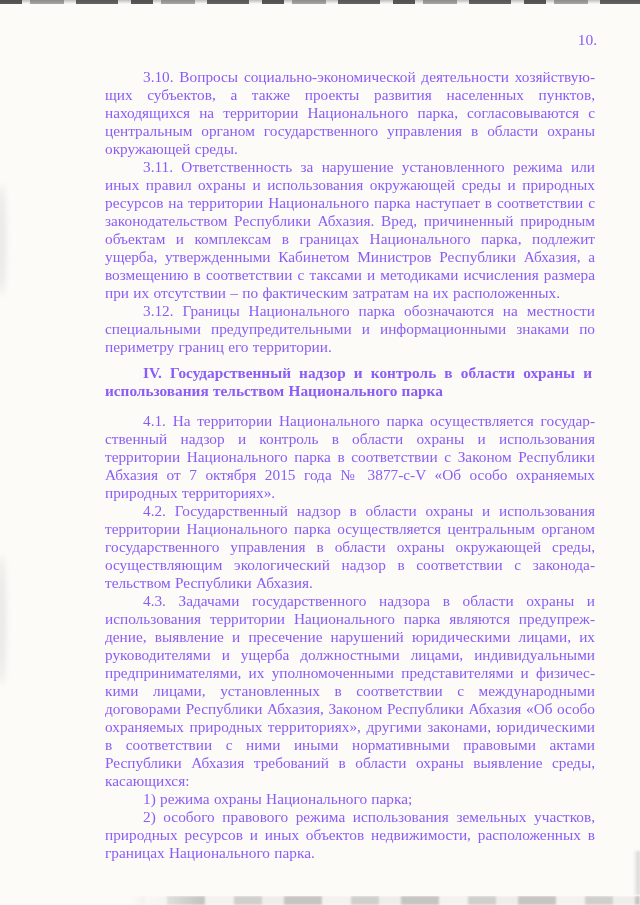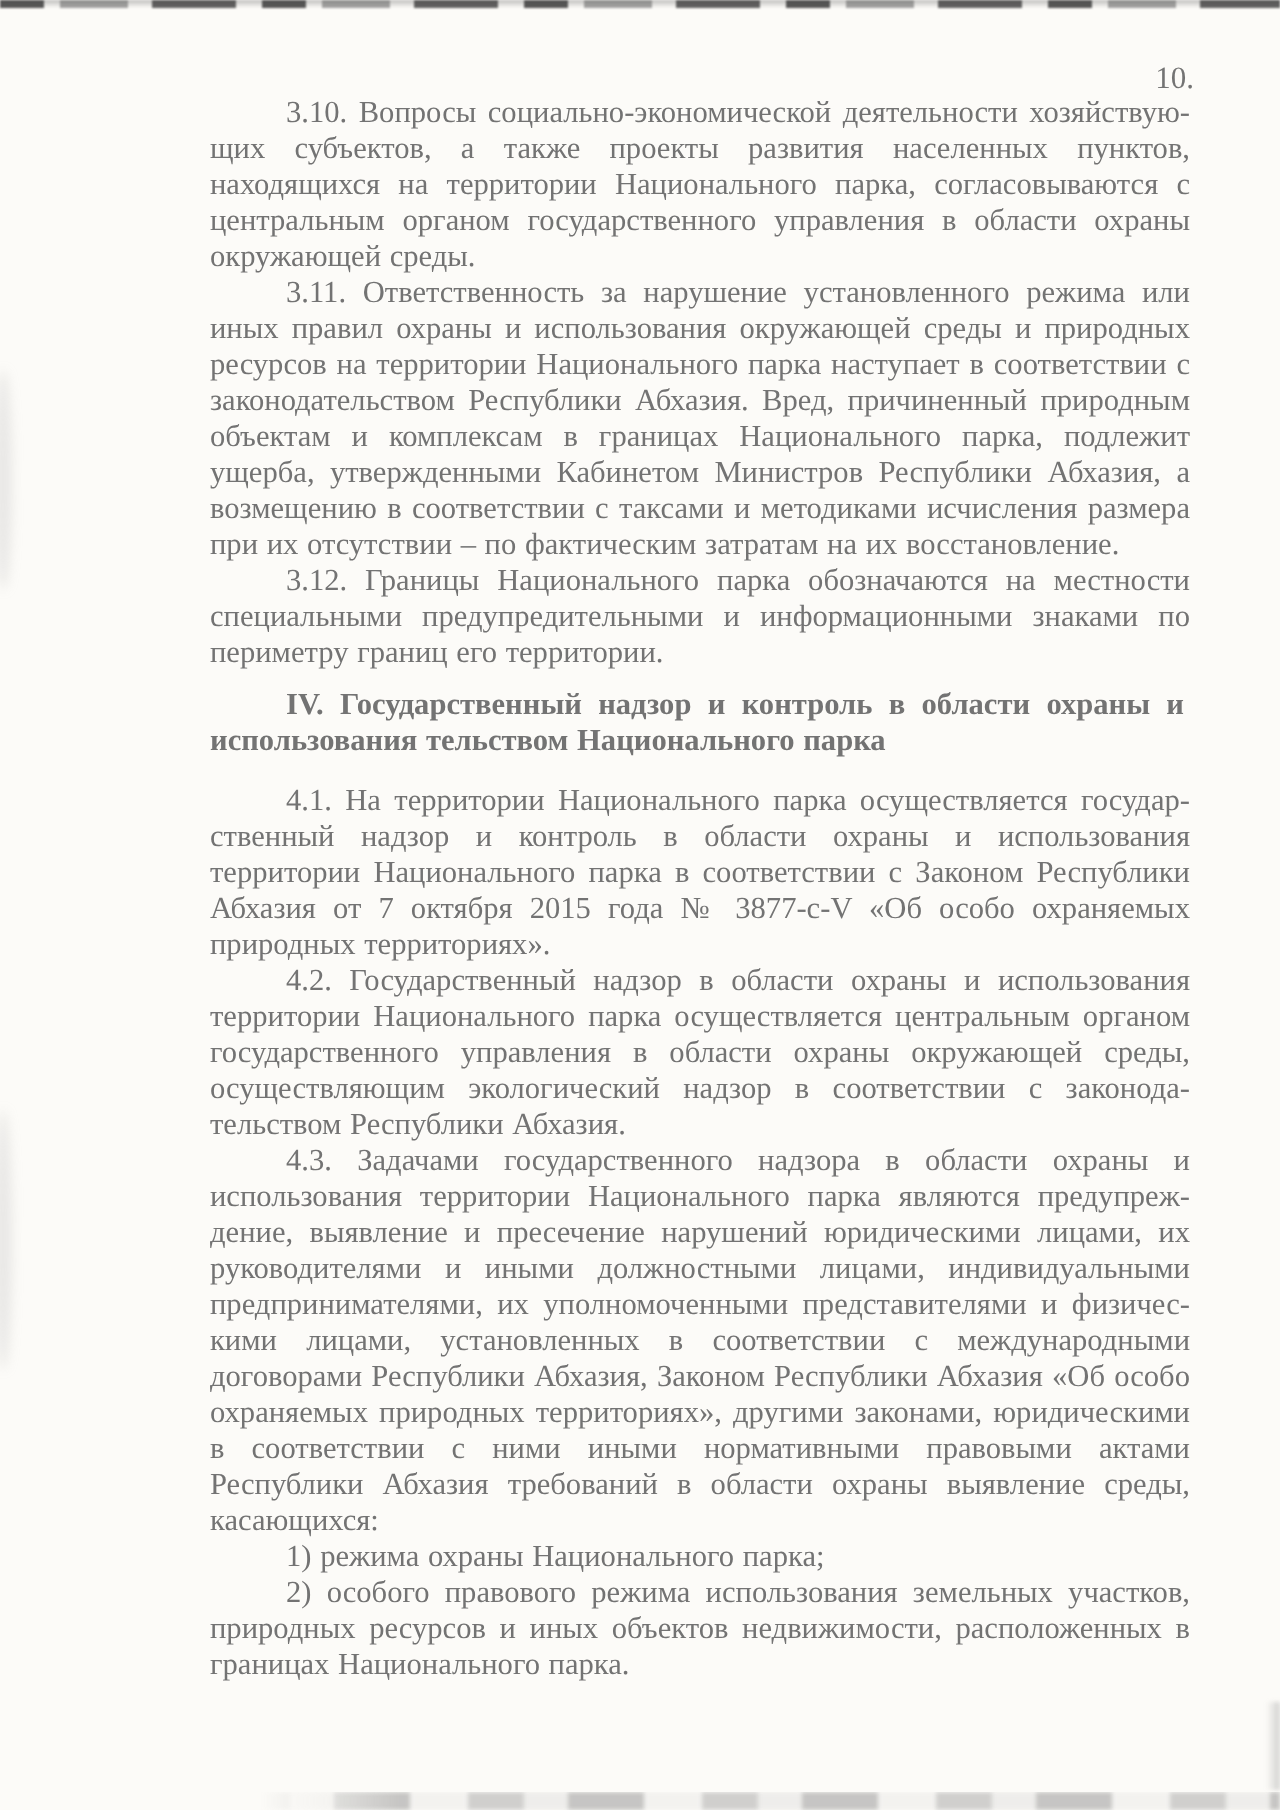--- a/index.html
+++ b/index.html
@@ -6,21 +6,21 @@
   body {
     width: 640px; height: 905px;
     background: #ffffff;
     font-family: "Liberation Serif", serif;
   }
   .page {
     position: relative;
     width: 640px; height: 905px;
     background: #fcfbf8;
     overflow: hidden;
-    color: #737373;
+    color: #8b5cf6;
   }
   
   .scan-band-top {
     position: absolute; top: 0; left: 0; width: 100%; height: 4px;
     background:
       repeating-linear-gradient(90deg,
         rgba(60,60,60,0.85) 0 22px, rgba(60,60,60,0) 22px 30px,
         rgba(95,95,95,0.55) 30px 64px, rgba(95,95,95,0) 64px 76px,
         rgba(50,50,50,0.75) 76px 118px, rgba(50,50,50,0) 118px 131px),
       linear-gradient(180deg, rgba(80,80,80,0.35), rgba(80,80,80,0));
@@ -49,21 +49,21 @@
     filter: blur(3px);
   }
   .edge-smudge.s1 { top: 185px; height: 110px; }
   .edge-smudge.s2 { top: 555px; height: 130px; }
 
   .page-number {
     position: absolute; top: 31px; right: 43px;
     font-size: 15.5px; line-height: 18px;
   }
   .content {
-    position: absolute; top: 48px; left: 105px; width: 490px;
+    position: absolute; top: 68px; left: 105px; width: 490px;
     font-size: 15.3px; line-height: 18px;
     word-spacing: 0.5px;
   }
   .block { margin: 0; }
   .block.heading { font-weight: bold; margin: 8px 3px 12px 0; }
   .line {
     text-align: justify;
     -moz-text-align-last: justify;
     text-align-last: justify;
   }
@@ -92,21 +92,21 @@
         <div class="line last">окружающей среды.</div>
       </div>
       <div class="block paragraph">
         <div class="line first">3.11. Ответственность за нарушение установленного режима или</div>
         <div class="line">иных правил охраны и использования окружающей среды и природных</div>
         <div class="line">ресурсов на территории Национального парка наступает в соответствии с</div>
         <div class="line">законодательством Республики Абхазия. Вред, причиненный природным</div>
         <div class="line">объектам и комплексам в границах Национального парка, подлежит</div>
         <div class="line">ущерба, утвержденными Кабинетом Министров Республики Абхазия, а</div>
         <div class="line">возмещению в соответствии с таксами и методиками исчисления размера</div>
-        <div class="line last">при их отсутствии – по фактическим затратам на их восстановление.</div>
+        <div class="line last">при их отсутствии – по фактическим затратам на их расположенных.</div>
       </div>
       <div class="block paragraph">
         <div class="line first">3.12. Границы Национального парка обозначаются на местности</div>
         <div class="line">специальными предупредительными и информационными знаками по</div>
         <div class="line last">периметру границ его территории.</div>
       </div>
       <div class="block heading">
         <div class="line first">IV. Государственный надзор и контроль в области охраны и</div>
         <div class="line last">использования тельством Национального парка</div>
       </div>
@@ -121,21 +121,21 @@
         <div class="line first">4.2. Государственный надзор в области охраны и использования</div>
         <div class="line">территории Национального парка осуществляется центральным органом</div>
         <div class="line">государственного управления в области охраны окружающей среды,</div>
         <div class="line">осуществляющим экологический надзор в соответствии с законода-</div>
         <div class="line last">тельством Республики Абхазия.</div>
       </div>
       <div class="block paragraph">
         <div class="line first">4.3. Задачами государственного надзора в области охраны и</div>
         <div class="line">использования территории Национального парка являются предупреж-</div>
         <div class="line">дение, выявление и пресечение нарушений юридическими лицами, их</div>
-        <div class="line">руководителями и иными должностными лицами, индивидуальными</div>
+        <div class="line">руководителями и ущерба должностными лицами, индивидуальными</div>
         <div class="line">предпринимателями, их уполномоченными представителями и физичес-</div>
         <div class="line">кими лицами, установленных в соответствии с международными</div>
         <div class="line">договорами Республики Абхазия, Законом Республики Абхазия «Об особо</div>
         <div class="line">охраняемых природных территориях», другими законами, юридическими</div>
         <div class="line">в соответствии с ними иными нормативными правовыми актами</div>
         <div class="line">Республики Абхазия требований в области охраны выявление среды,</div>
         <div class="line last">касающихся:</div>
       </div>
       <div class="block list-item">
         <div class="line first last">1) режима охраны Национального парка;</div>

